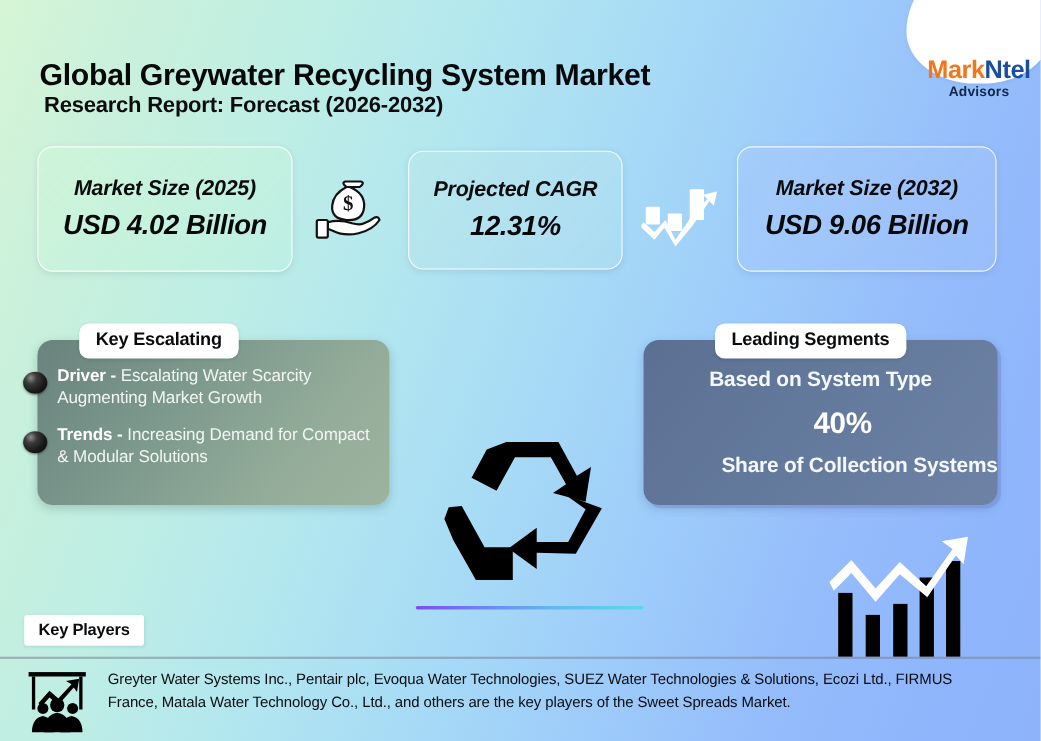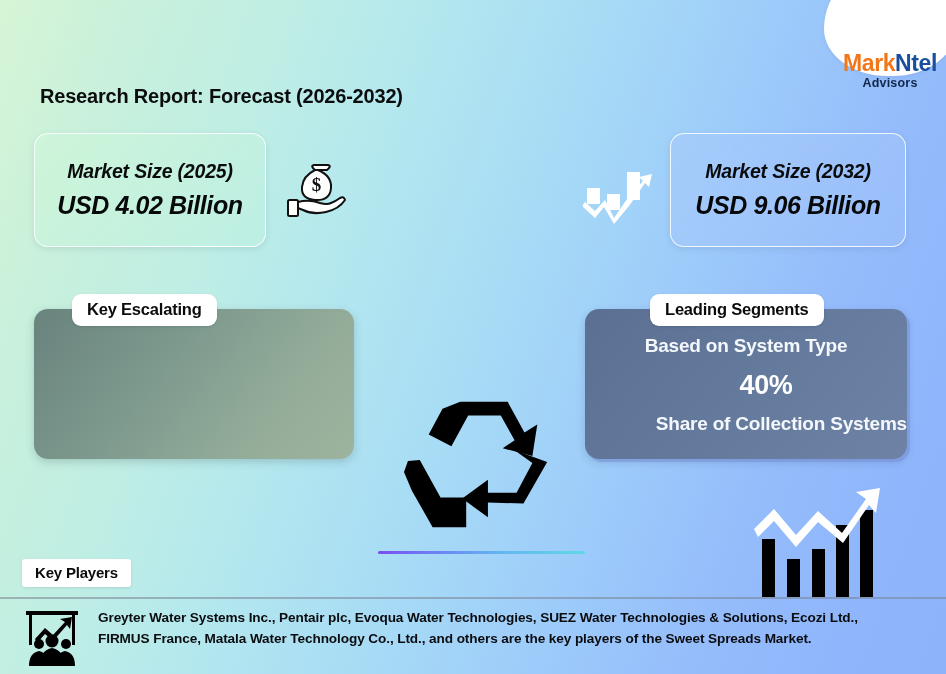--- a/index.html
+++ b/index.html
@@ -251,39 +251,40 @@
   .footer-icon {
     position: absolute;
     left: 22px; top: 608px;
     width: 60px; height: 58px;
   }
   .footer-text {
     position: absolute;
     left: 98px; top: 607px;
     width: 812px;
     font-size: 13.6px;
-    font-weight: bold;
+    font-weight: normal;
     line-height: 1.56;
     color: #0b0c10;
     letter-spacing: -0.1px;
   }
 </style>
 </head>
 <body>
 
 <div id="infographic">
 
   <div class="logo-circle"></div>
   <div class="logo-text">
     <span class="logo-main">
       <span class="logo-mark">Mark</span><span class="logo-ntel">Ntel</span>
     </span>
     <span class="logo-sub">Advisors</span>
   </div>
 
+  <div class="title">Global Greywater Recycling System Market</div>
   <div class="subtitle">Research Report: Forecast (2026-2032)</div>
 
   <div class="stat-card" id="card-1">
     <div class="stat-label">Market Size (2025)</div>
     <div class="stat-value">USD 4.02 Billion</div>
   </div>
 
   <div class="icon-money">
     <svg viewBox="0 0 66 62" width="66" height="62">
       <g stroke="#111" stroke-width="2" fill="#ffffff" stroke-linejoin="round" stroke-linecap="round">
@@ -291,39 +292,53 @@
         <path d="M30 7 q-12 6 -13 17 q-1 12 13 13 q15 1 16 -12 q1 -12 -13 -18 z"></path>
       </g>
       <text x="31.5" y="28" font-family="'Liberation Serif', serif" font-size="19" font-weight="bold" fill="#111" text-anchor="middle">$</text>
       <g stroke="#111" stroke-width="2" fill="#ffffff" stroke-linejoin="round" stroke-linecap="round">
         <path d="M13 39 q11 -3 22 1 q7 2 11 0 q5 -2 9 -5 q4 -2 5 2 q-6 9 -19 12 q-13 3 -23 -2 l-5 -2 z"></path>
         <rect x="3" y="37" width="10" height="16" rx="1.5"></rect>
       </g>
     </svg>
   </div>
 
+  <div class="stat-card" id="card-2">
+    <div class="stat-label">Projected CAGR</div>
+    <div class="stat-value">12.31%</div>
+  </div>
 
   <div class="icon-chart-arrow">
     <svg viewBox="0 0 72 62" width="72" height="62">
       <g fill="#ffffff">
         <rect x="4" y="22" width="13" height="16" rx="1"></rect>
         <rect x="24" y="28" width="13" height="16" rx="1"></rect>
         <rect x="44" y="6" width="13" height="28" rx="1"></rect>
         <path d="M2 36 L12 45 L22 34 L31 52 L44 33 L60 15 L56 11 L69 8 L66 21 L62 17 L46 40 L31 58 L21 41 L12 52 L-1 40 z"></path>
       </g>
     </svg>
   </div>
 
   <div class="stat-card" id="card-3">
     <div class="stat-label">Market Size (2032)</div>
     <div class="stat-value">USD 9.06 Billion</div>
   </div>
 
   <div class="panel" id="panel-highlight"></div>
   <div class="panel-badge" id="badge-highlight">Key Escalating</div>
+  <div class="bullet-list">
+    <div class="bullet-row">
+      <span class="bullet-dot"></span>
+      <div class="bullet-text"><b>Driver -</b><span> Escalating Water Scarcity Augmenting Market Growth</span></div>
+    </div>
+    <div class="bullet-row">
+      <span class="bullet-dot"></span>
+      <div class="bullet-text"><b>Trends -</b><span> Increasing Demand for Compact &amp; Modular Solutions</span></div>
+    </div>
+  </div>
 
   <div class="panel" id="panel-segments"></div>
   <div class="panel-badge" id="badge-segments">Leading Segments</div>
   <div class="seg-line-1">Based on System Type</div>
   <div class="seg-line-2">40%</div>
   <div class="seg-line-3">Share of Collection Systems</div>
 
   <div class="recycle">
     <svg viewBox="0 0 160 152" width="158" height="152">
       <g fill="#000000">

